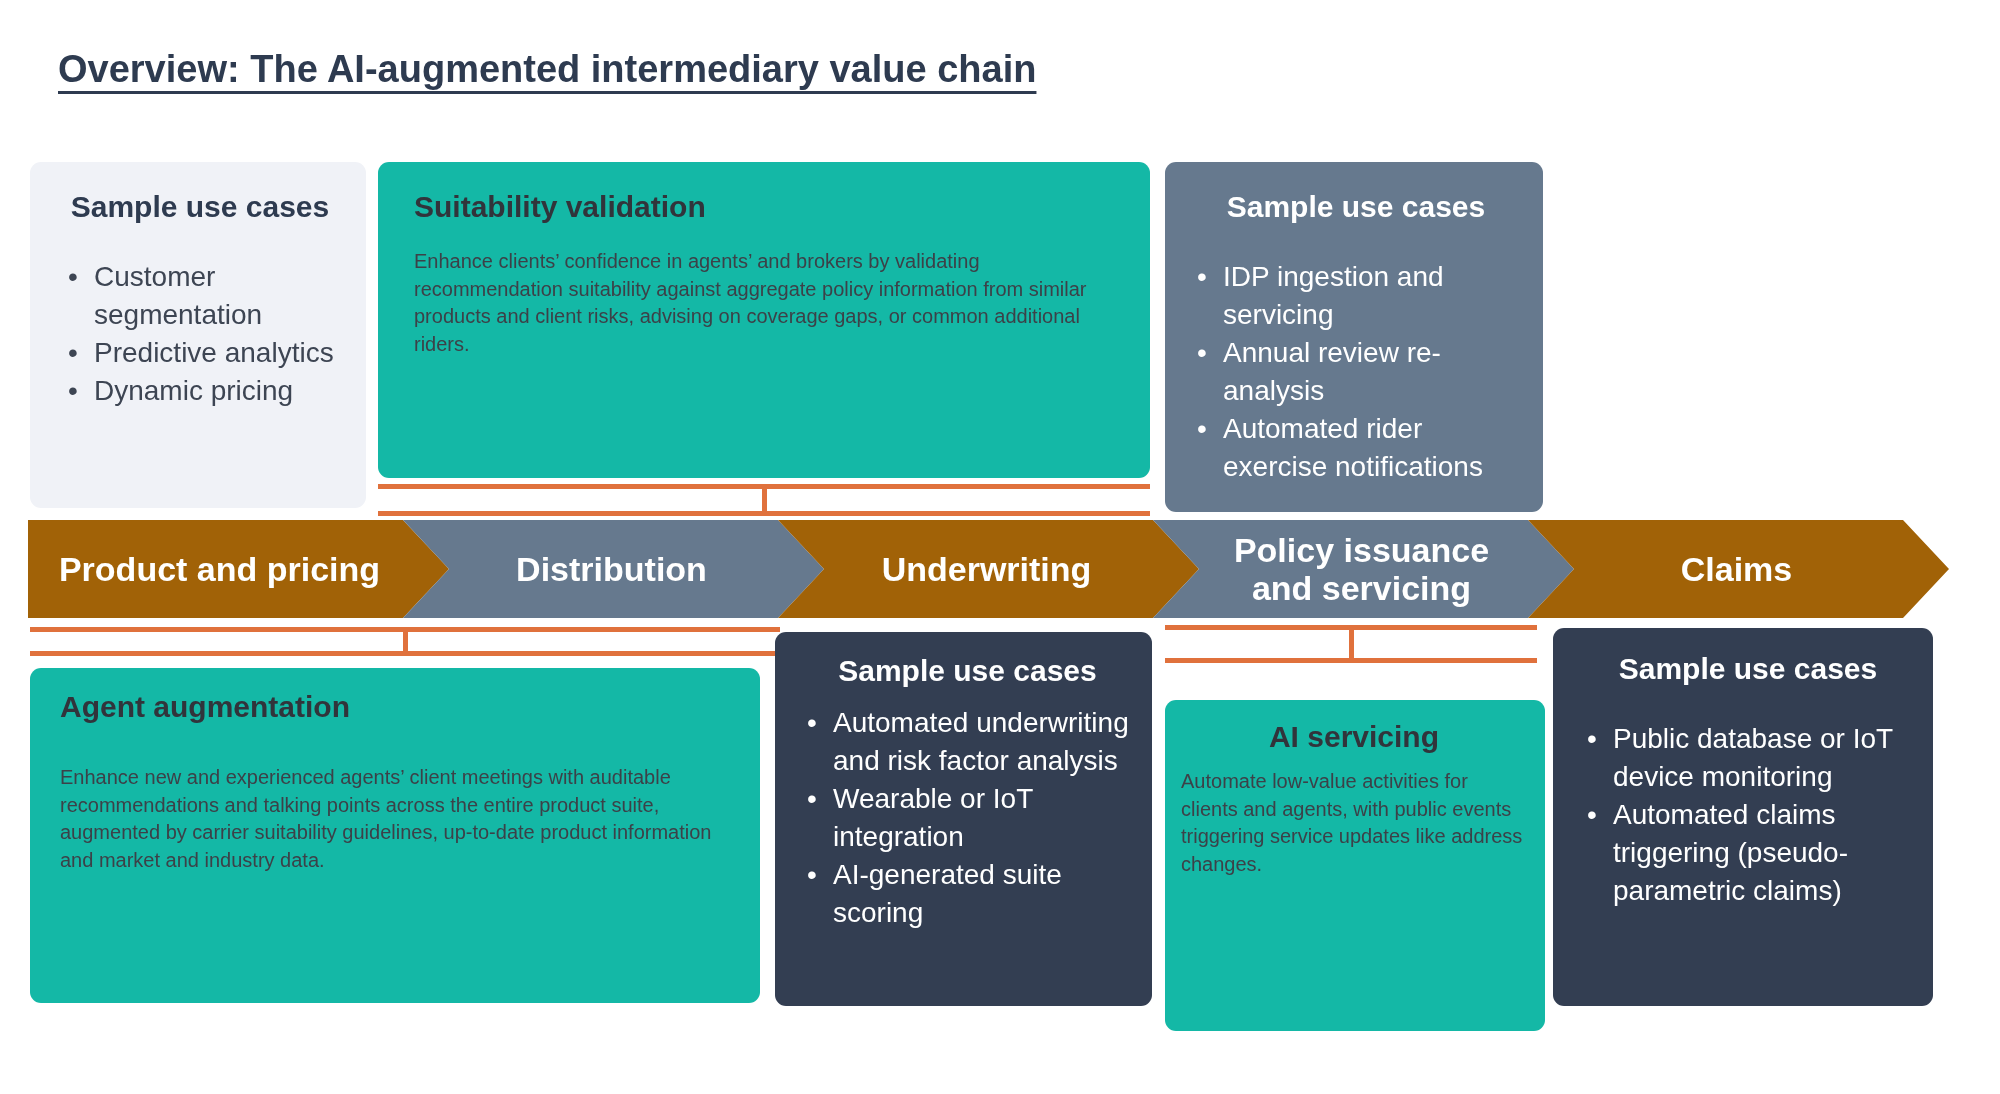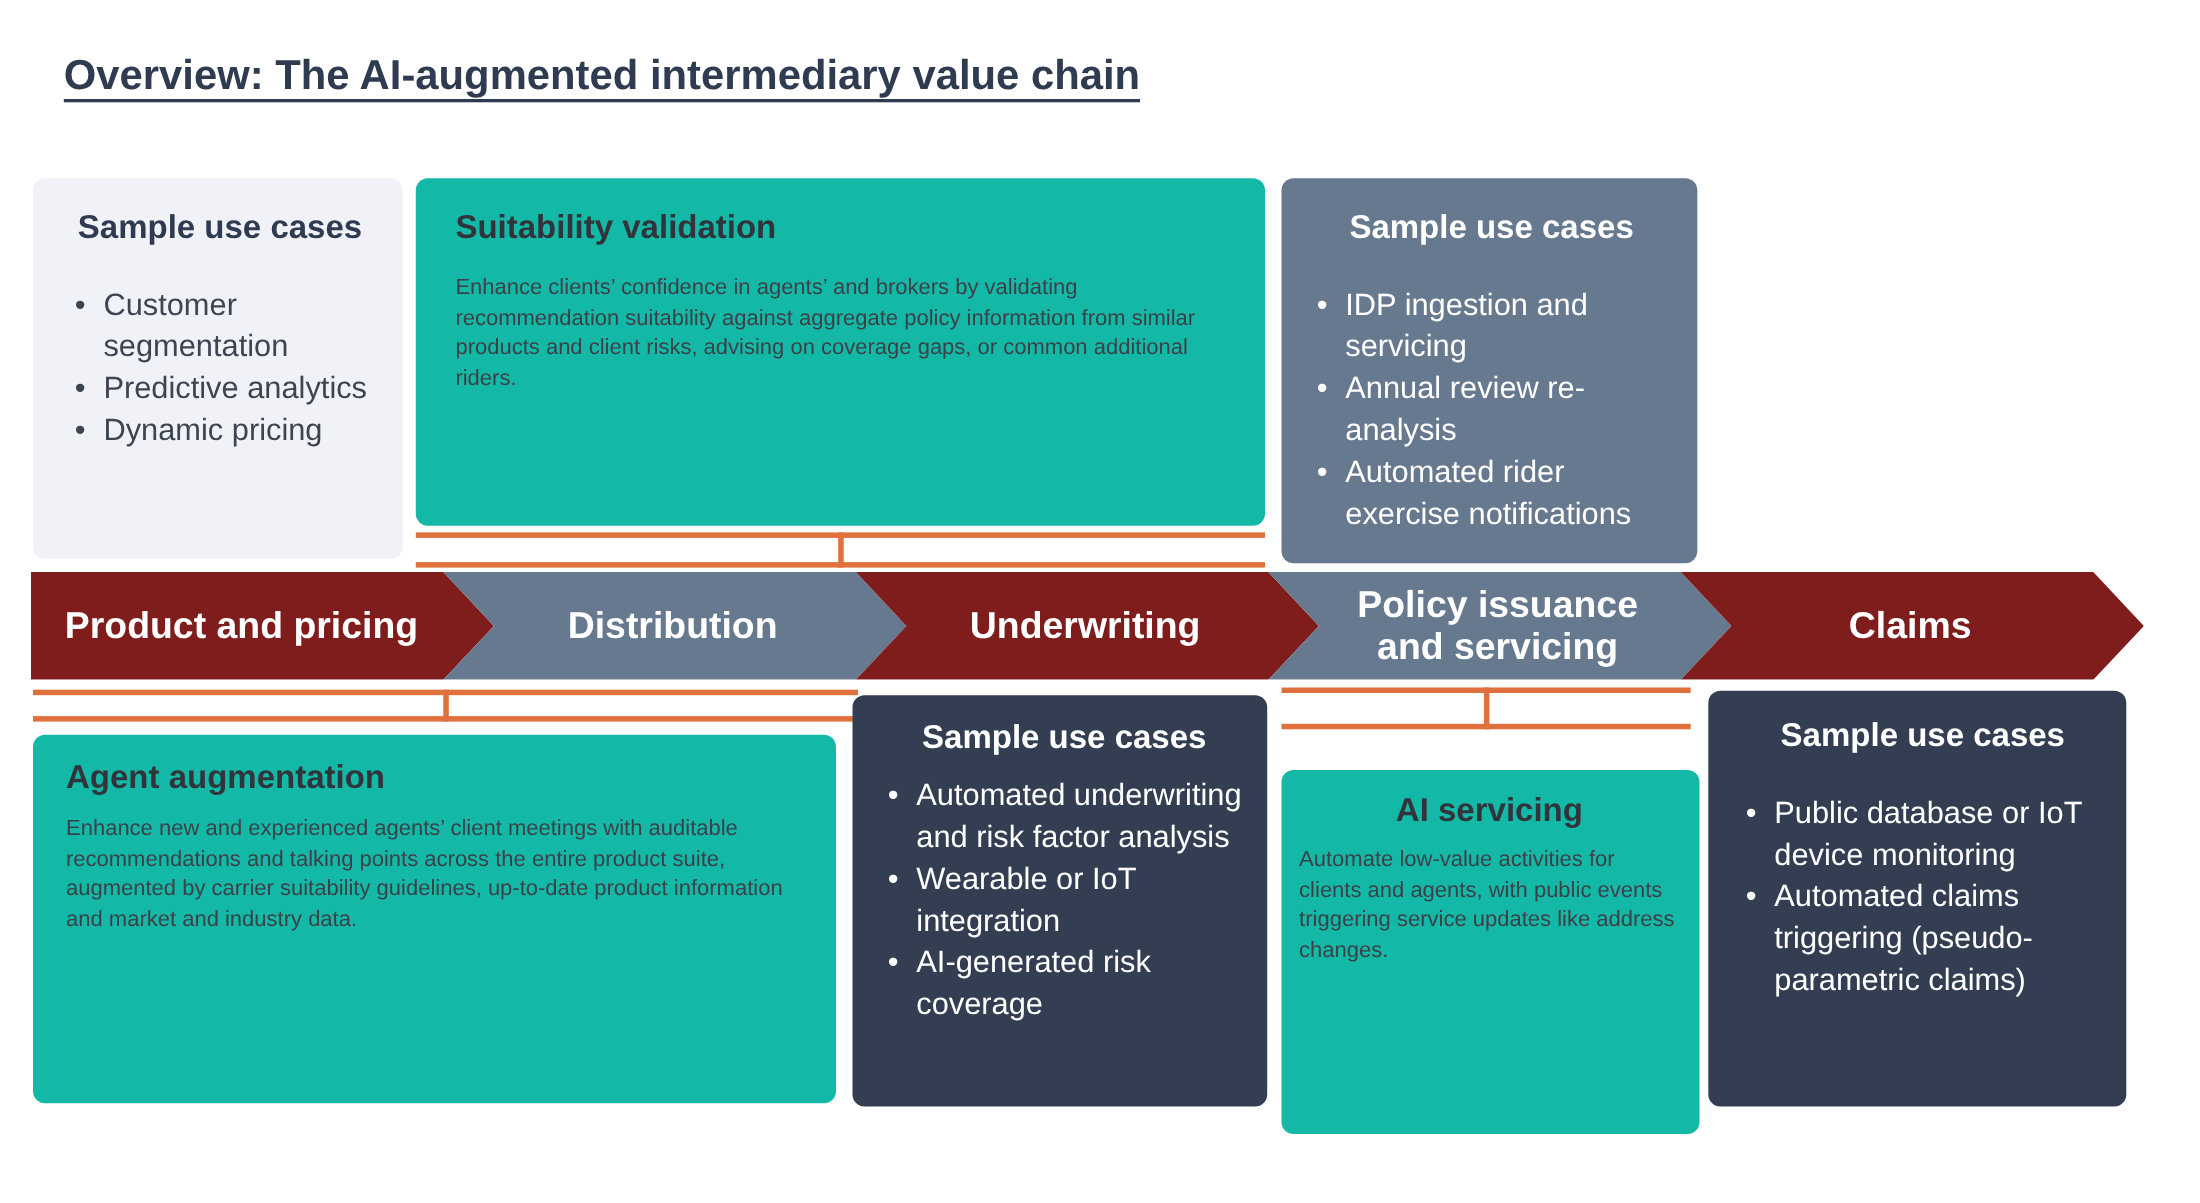--- a/index.html
+++ b/index.html
@@ -34,41 +34,41 @@
   #box-top-left { left:30px; top:162px; width:336px; height:346px; padding:28px 26px 0 30px; }
   #box-top-left h3 { margin-bottom:34px; }
 
   #box-top-middle { left:378px; top:162px; width:772px; height:316px; padding:28px 38px 0 36px; }
   #box-top-middle h3 { margin-bottom:24px; }
 
   #box-top-right { left:1165px; top:162px; width:378px; height:350px; padding:28px 20px 0 24px; }
   #box-top-right h3 { margin-bottom:34px; }
 
   #box-bottom-left { left:30px; top:668px; width:730px; height:335px; padding:22px 30px 0 30px; }
-  #box-bottom-left h3 { margin-bottom:16px; }
+  #box-bottom-left h3 { margin-bottom:40px; }
 
   #box-bottom-middle { left:775px; top:632px; width:377px; height:374px; padding:22px 16px 0 24px; }
   #box-bottom-middle h3 { margin-bottom:16px; }
 
   #box-ai-servicing { left:1165px; top:700px; width:380px; height:331px; padding:20px 18px 0 16px; }
   #box-ai-servicing h3 { margin-bottom:14px; }
 
   #box-bottom-right { left:1553px; top:628px; width:380px; height:378px; padding:24px 16px 0 26px; }
   #box-bottom-right h3 { margin-bottom:34px; }
 
   
   .chevron-band { position:absolute; left:0; top:520px; width:2000px; height:98px; }
   .chevron {
     position:absolute; top:0; height:98px; width:421px;
     display:flex; align-items:center; justify-content:center;
     color:#ffffff; font-size:34px; font-weight:bold; text-align:center; line-height:1.12;
   }
   .chev-first { clip-path:polygon(0 0, calc(100% - 46px) 0, 100% 50%, calc(100% - 46px) 100%, 0 100%); padding:0 50px 0 12px; }
   .chev-mid   { clip-path:polygon(0 0, calc(100% - 46px) 0, 100% 50%, calc(100% - 46px) 100%, 0 100%, 46px 50%); padding:0 50px 0 46px; }
-  .tone-dark  { background:#7f1d1d; }
+  .tone-dark  { background:#a16207; }
   .tone-slate { background:#66798e; }
   .chevron .lbl { display:block; }
   .chevron .lbl.narrow { max-width:280px; }
 
   
   .connector { position:absolute; }
   .connector .hline { position:absolute; left:0; right:0; height:5px; background:#e0713c; }
   .connector .hline.top { top:0; }
   .connector .hline.bottom { bottom:0; }
   .connector .tick { position:absolute; top:0; bottom:0; left:50%; width:5px; margin-left:-2px; background:#e0713c; }
@@ -144,21 +144,21 @@
   <div class="box box-pink" id="box-bottom-left">
     <h3 class="dark-head">Agent augmentation</h3>
     <p class="body-text">Enhance new and experienced agents’ client meetings with auditable recommendations and talking points across the entire product suite, augmented by carrier suitability guidelines, up-to-date product information and market and industry data.</p>
   </div>
 
   <div class="box box-navy" id="box-bottom-middle">
     <h3 class="h-center">Sample use cases</h3>
     <ul class="blist">
         <li>Automated underwriting and risk factor analysis</li>
         <li>Wearable or IoT integration</li>
-        <li>AI-generated risk coverage</li>
+        <li>AI-generated suite scoring</li>
       </ul>
   </div>
 
   <div class="box box-pink" id="box-ai-servicing">
     <h3 class="h-center dark-head">AI servicing</h3>
     <p class="body-text">Automate low-value activities for clients and agents, with public events triggering service updates like address changes.</p>
   </div>
 
   <div class="box box-navy" id="box-bottom-right">
     <h3 class="h-center">Sample use cases</h3>

